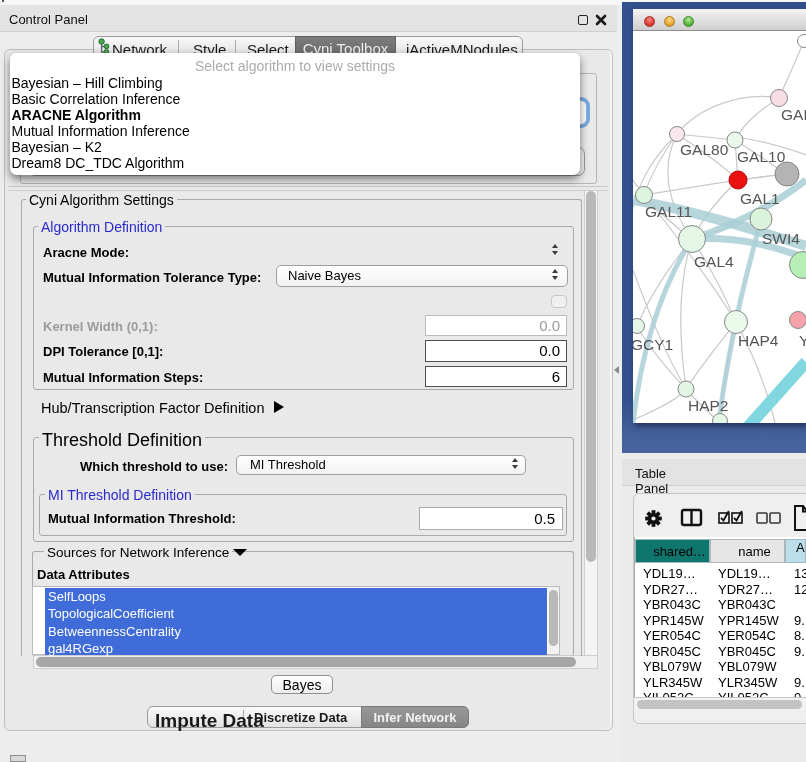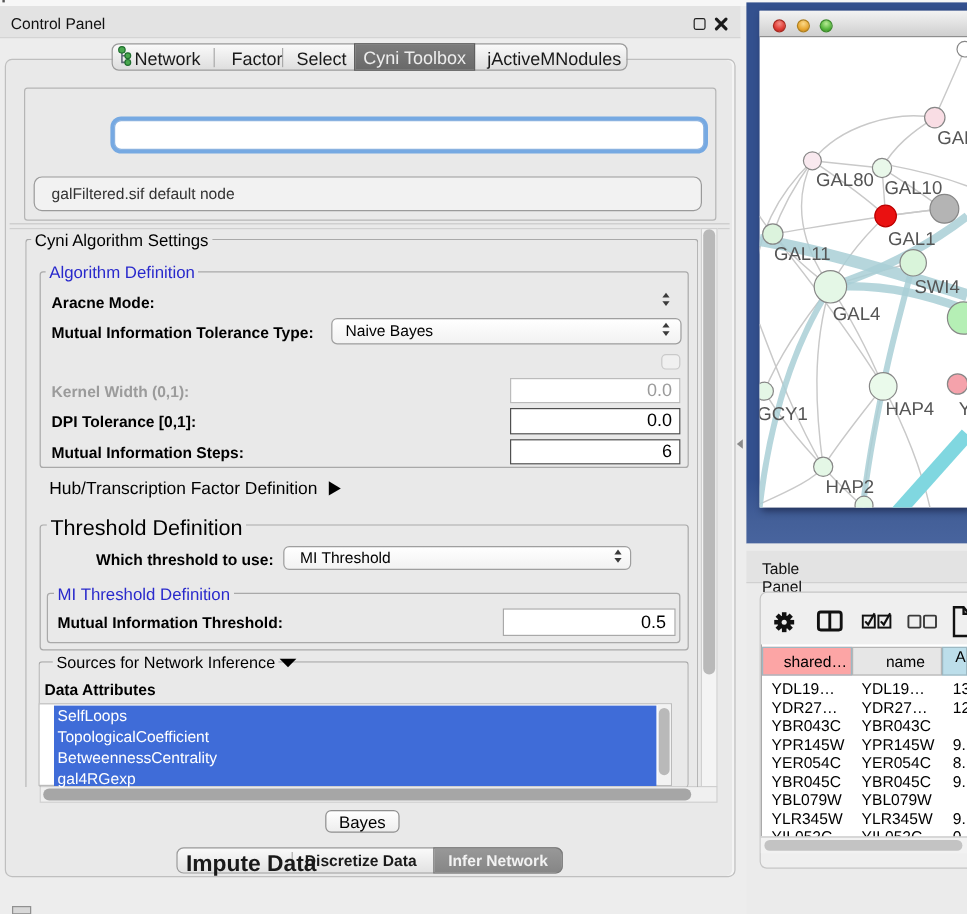--- a/index.html
+++ b/index.html
@@ -45,21 +45,21 @@
 border:1px solid #5f5f5f;font-size:15px;color:#ededed;text-align:center;line-height:23px;">Cyni Toolbox</div>
 <div class="abs" style="left:178px;top:40px;width:1px;height:16px;background:#aaa;"></div>
 <div class="abs" style="left:235px;top:40px;width:1px;height:16px;background:#aaa;"></div>
 <svg class="abs" style="left:97px;top:37px;" width="14" height="19" viewBox="0 0 14 19">
 <path d="M4.6 4.5 L4.6 15 L9.5 15 M4.6 9.5 L9.5 9.5" stroke="#5f6678" stroke-width="1.3" fill="none"></path>
 <circle cx="4.6" cy="4.5" r="2.7" fill="#4aa84f" stroke="#1f6f2f" stroke-width="1"></circle>
 <circle cx="9.5" cy="9.4" r="2.4" fill="#4aa84f" stroke="#1f6f2f" stroke-width="1"></circle>
 <circle cx="9.5" cy="15" r="2.4" fill="#4aa84f" stroke="#1f6f2f" stroke-width="1"></circle>
 </svg>
 <div class="abs" style="left:112px;top:41px;font-size:15px;color:#1a1a1a;">Network</div>
-<div class="abs" style="left:193px;top:41px;font-size:15px;color:#1a1a1a;">Factor</div>
+<div class="abs" style="left:193px;top:41px;font-size:15px;color:#1a1a1a;">Style</div>
 <div class="abs" style="left:247px;top:41px;font-size:15px;color:#1a1a1a;">Select</div>
 <div class="abs" style="left:406px;top:41px;font-size:15px;color:#1a1a1a;">jActiveMNodules</div>
 
 <div class="abs" style="left:20px;top:73px;width:577px;height:111px;border:1px solid #b5b5b5;
 border-radius:3px;background:#e9e9e9;"></div>
 
 <div class="abs" style="left:95px;top:100px;width:492px;height:25px;background:#fff;
 border:1px solid #8ab2e0;border-radius:6px;box-shadow:0 0 0 3px #76a9e2;"></div>
 
 <div class="abs" style="left:28px;top:147px;width:557px;height:29px;background:#f2f2f2;
@@ -127,20 +127,31 @@
 <div class="gtitle" style="left:44px;top:545px;font-size:13.5px;color:#000;">Sources for Network Inference</div>
 <div class="abs" style="left:233px;top:549px;width:0;height:0;border-left:7.5px solid transparent;border-right:7.5px solid transparent;border-top:7.5px solid #000;"></div>
 <div class="lbl bold" style="left:37px;top:567px;">Data Attributes</div>
 
 <div class="abs" style="left:32px;top:586px;width:528px;height:69px;background:#fff;border:1px solid #bbb;"></div>
 <div class="abs" style="left:45px;top:588px;width:502px;height:67px;background:#3f6cd8;"></div>
 <div class="abs" style="left:48px;top:588px;font-size:13px;color:#fff;line-height:17.3px;">SelfLoops<br>TopologicalCoefficient<br>BetweennessCentrality<br>gal4RGexp</div>
 <div class="abs" style="left:548px;top:587px;width:11px;height:67px;background:#f2f2f2;"></div>
 <div class="abs" style="left:549px;top:590px;width:9px;height:56px;background:#b9b9b9;border-radius:5px;"></div>
 
+<div id="popup" class="abs" style="left:10px;top:53px;width:570px;height:122px;background:#fff;
+border-radius:6px 6px 7px 7px;box-shadow:0 4px 9px rgba(0,0,0,0.5);">
+<div style="position:absolute;left:0;top:5px;width:570px;text-align:center;font-size:14px;color:#ababab;">Select algorithm to view settings</div>
+<div style="position:absolute;left:1.5px;top:22px;font-size:14px;color:#000;line-height:16.1px;">
+Bayesian – Hill Climbing<br>
+Basic Correlation Inference<br>
+<span class="bold">ARACNE Algorithm</span><br>
+Mutual Information Inference<br>
+Bayesian – K2<br>
+Dream8 DC_TDC Algorithm</div>
+</div>
 
 <div class="abs" style="left:271px;top:675px;width:62px;height:19px;background:linear-gradient(#ffffff,#ededed);
 border:1px solid #8f8f8f;border-radius:5px;font-size:14px;color:#000;text-align:center;line-height:19px;">Bayes</div>
 
 <div class="abs" style="left:147px;top:706px;width:322px;height:22px;background:linear-gradient(#fafafa,#e2e2e2);
 border:1px solid #9b9b9b;border-radius:6px;"></div>
 <div class="abs" style="left:361px;top:706px;width:108px;height:22px;background:linear-gradient(#989898,#868686);
 border:1px solid #7a7a7a;border-radius:0 6px 6px 0;font-size:13px;font-weight:bold;color:#f2f2f2;text-align:center;line-height:22px;">Infer Network</div>
 <div class="abs" style="left:243px;top:710px;width:1px;height:15px;background:#aaa;"></div>
 <div class="abs bold" style="left:155px;top:710px;font-size:19px;color:#1a1a1a;">Impute Data</div>
@@ -270,21 +281,21 @@
 <rect x="137" y="13" width="10" height="10" rx="1"></rect>
 </g>
 
 <g stroke="#111" fill="none" stroke-width="2">
 <path d="M162 6 L170 6 L174.5 11.5 L174.5 30 L162 30 Z"></path>
 <path d="M170 6 L170 11.5 L174.5 11.5"></path>
 </g>
 </svg>
 
 <div class="abs" style="left:634px;top:537px;width:172px;height:160px;background:#fff;border-left:1px solid #aaa;"></div>
-<div class="abs" style="left:635px;top:539px;width:75px;height:24px;background:#fca5a5;border:1px solid #9db8c2;font-size:13px;color:#000;text-align:center;line-height:24px;padding-left:14px;">shared…</div>
+<div class="abs" style="left:635px;top:539px;width:75px;height:24px;background:#0f766e;border:1px solid #9db8c2;font-size:13px;color:#000;text-align:center;line-height:24px;padding-left:14px;">shared…</div>
 <div class="abs" style="left:710px;top:539px;width:75px;height:24px;background:#e6e6e6;border:1px solid #b5b5b5;font-size:13px;color:#000;text-align:center;line-height:24px;padding-left:14px;">name</div>
 <div class="abs" style="left:785px;top:539px;width:21px;height:24px;background:#bcdeea;border:1px solid #9db8c2;font-size:13px;color:#000;"><span style="margin-left:10px;">A</span></div>
 
 <div class="abs" style="left:643px;top:566px;width:70px;font-size:13px;color:#000;line-height:15.5px;">YDL19…<br>YDR27…<br>YBR043C<br>YPR145W<br>YER054C<br>YBR045C<br>YBL079W<br>YLR345W<br>YIL052C</div>
 <div class="abs" style="left:718px;top:566px;width:70px;font-size:13px;color:#000;line-height:15.5px;">YDL19…<br>YDR27…<br>YBR043C<br>YPR145W<br>YER054C<br>YBR045C<br>YBL079W<br>YLR345W<br>YIL052C</div>
 <div class="abs" style="left:794px;top:566px;width:20px;font-size:13px;color:#000;line-height:15.5px;">13<br>12<br><br>9.<br>8.<br>9.<br><br>9.<br>0.</div>
 
 <div class="abs" style="left:634px;top:697px;width:172px;height:14px;background:#f2f2f2;border-top:1px solid #c6c6c6;"></div>
 <div class="abs" style="left:637px;top:700px;width:165px;height:9px;background:#c3c3c3;border-radius:5px;"></div>
 

